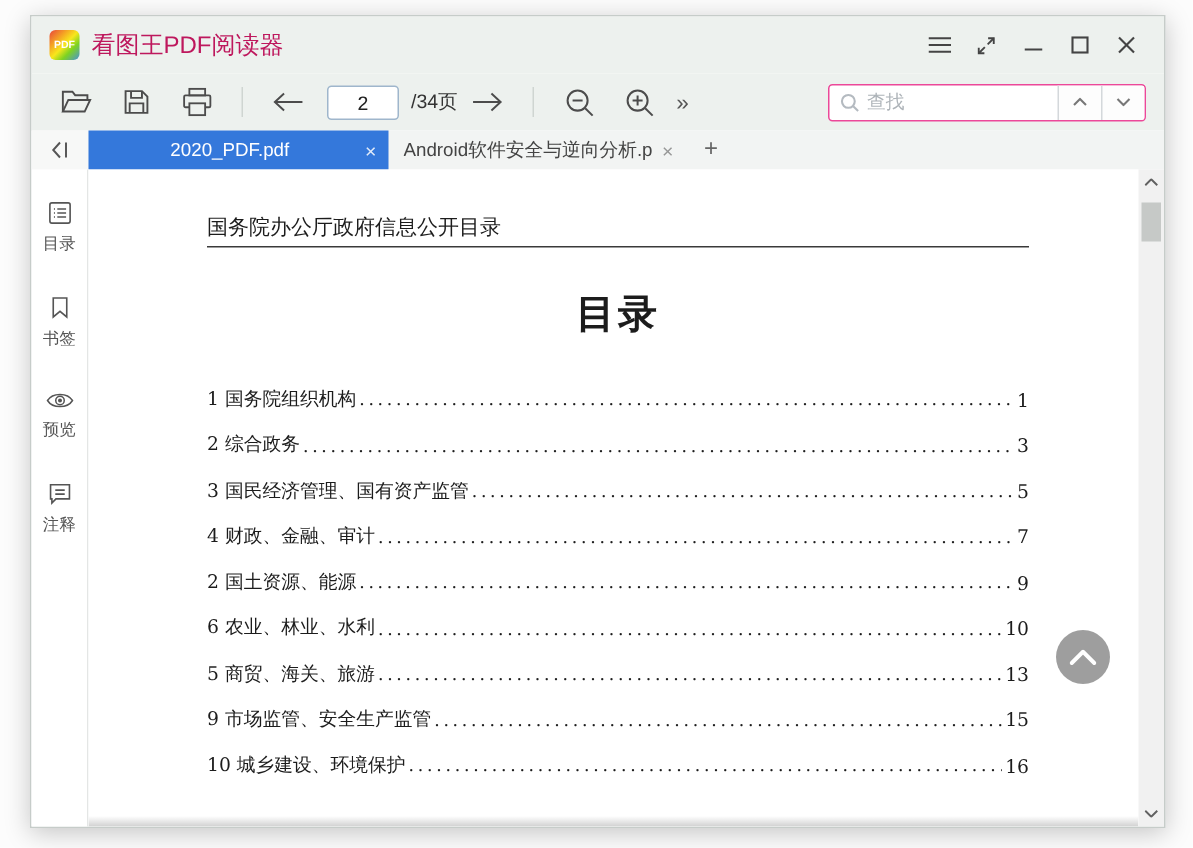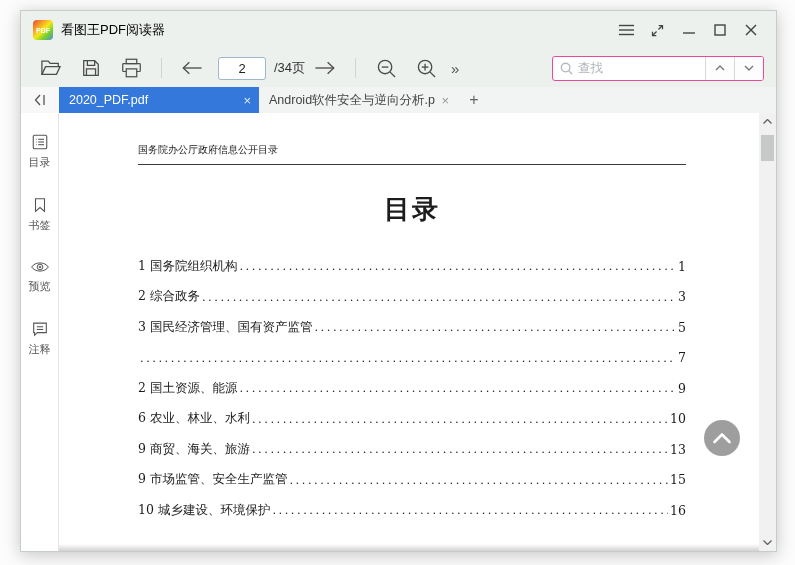--- a/index.html
+++ b/index.html
@@ -11,21 +11,21 @@
     background:#fff; border:1px solid #c6ccc9;
     box-shadow:0 3px 16px rgba(0,0,0,.22);
     display:flex; flex-direction:column;
   }
 
   
   .titlebar { height:38px; background:#edf1ee; display:flex; align-items:center; padding-left:12px; flex:0 0 auto; }
   .app-icon { width:20px; height:20px; border-radius:4px; display:flex; align-items:center; justify-content:center;
     background:linear-gradient(135deg,#e8453c 0%,#f5a623 30%,#f8e71c 50%,#7ed321 70%,#4a90d9 100%);
     color:#fff; font-size:7px; font-weight:bold; letter-spacing:0; }
-  .win-title { margin-left:8px; font-size:13px; color:#000000; }
+  .win-title { margin-left:8px; font-size:16px; color:#be185d; }
   .tb-spacer { flex:1; }
   .winctl { display:flex; align-items:center; margin-right:10px; }
   .winctl .ctl { width:31px; height:28px; display:flex; align-items:center; justify-content:center; color:#444; cursor:default; }
   .ctl svg { display:block; }
 
   
   .toolbar { height:38px; background:#edf1ee; display:flex; align-items:center; padding:0 12px 0 14px; flex:0 0 auto; }
   .tool { width:32px; height:30px; display:flex; align-items:center; justify-content:center; color:#4c4c4c; }
   .tool + .tool { margin-left:8px; }
   .vdiv { width:1px; height:20px; background:#cfd5d1; margin:0 14px; }
@@ -33,39 +33,39 @@
     text-align:center; font-size:13px; color:#222; margin:0 8px 0 10px; font-family:"Liberation Sans",sans-serif; }
   .page-total { font-size:13px; color:#333; margin-right:4px; white-space:nowrap; }
   .more-btn { font-size:15px; color:#555; width:26px; text-align:center; }
   .search-group { display:flex; align-items:stretch; height:25px; margin-left:auto; border:1px solid #ec4899; border-radius:3px; background:#fff; overflow:hidden; }
   .search-box { display:flex; align-items:center; width:152px; padding-left:7px; }
   .search-box input { border:none; outline:none; width:118px; font-size:12.5px; color:#333; margin-left:5px; background:transparent; font-family:"Liberation Sans",sans-serif; }
   .search-box input::placeholder { color:#adb3b8; }
   .find-btn { width:29px; display:flex; align-items:center; justify-content:center; border-left:1px solid #d4d8db; color:#777; background:#fdfdfd; }
 
   
-  .tabbar { height:26px; background:#f2f4f3; display:flex; align-items:stretch; flex:0 0 auto; }
+  .tabbar { height:26px; background:#f2f4f3; display:flex; align-items:stretch; flex:0 0 auto;text-align:center; }
   .collapse-cell { width:38px; display:flex; align-items:center; justify-content:center; color:#555; background:#f7f8f7; }
   .tab { display:flex; align-items:center; padding:0 8px 0 10px; font-size:12.5px; }
   .tab.active { width:200px; background:#3478db; color:#fff; }
   .tab.inactive { width:198px; color:#444; }
   .tab-label { flex:1; overflow:hidden; white-space:nowrap; text-overflow:clip; }
   .tab-close { margin-left:6px; font-size:13px; line-height:1; opacity:.85; }
   .tab.inactive .tab-close { color:#888; }
   .newtab { width:34px; display:flex; align-items:center; justify-content:center; color:#666; font-size:16px; }
 
   
   .content { flex:1; display:flex; min-height:0; }
   .side { width:38px; border-right:1px solid #e4e6e5; background:#fff; display:flex; flex-direction:column; align-items:center; padding-top:20px; }
   .side-item { display:flex; flex-direction:column; align-items:center; margin-bottom:26px; color:#555; }
   .side-item .lbl { font-size:11px; margin-top:4px; color:#555; white-space:nowrap; }
 
   .page-wrap { flex:1; position:relative; background:#fff; overflow:hidden; }
   .doc { position:absolute; left:79px; right:73px; top:0; bottom:0; font-family:"DejaVu Serif","Liberation Serif",serif; color:#1c1c1c; }
-  .doc-header { position:absolute; top:30px; left:0; font-size:10px; }
+  .doc-header { position:absolute; top:30px; left:0; font-size:14px; }
   .doc-rule { position:absolute; top:51px; left:0; right:0; border-bottom:1.6px solid #3a3a3a; }
   .doc-title { position:absolute; top:79px; left:0; right:0; text-align:center; font-size:26px; font-weight:bold; letter-spacing:2px; }
   .toc { position:absolute; top:138px; left:0; right:0; }
   .toc-row { height:30.5px; display:flex; align-items:center; font-size:12.5px; }
   .toc-label { white-space:nowrap; }
   .toc-dots { flex:1; overflow:hidden; white-space:nowrap; margin:0 2px; letter-spacing:2.5px; font-size:11.5px; }
   .toc-dots::after { content:"........................................................................................................................................................."; }
   .toc-page { white-space:nowrap; }
   .page-bottom-shadow { position:absolute; left:0; right:0; bottom:0; height:7px; background:linear-gradient(to bottom, rgba(0,0,0,0), rgba(0,0,0,.18)); }
 
@@ -275,35 +275,36 @@
               <span class="toc-label">2 综合政务</span>
               <span class="toc-dots"></span>
               <span class="toc-page">3</span>
             </div>
           <div class="toc-row">
               <span class="toc-label">3 国民经济管理、国有资产监管</span>
               <span class="toc-dots"></span>
               <span class="toc-page">5</span>
             </div>
           <div class="toc-row">
+              <span class="toc-label">4 财政、金融、审计</span>
               <span class="toc-dots"></span>
               <span class="toc-page">7</span>
             </div>
           <div class="toc-row">
               <span class="toc-label">2 国土资源、能源</span>
               <span class="toc-dots"></span>
               <span class="toc-page">9</span>
             </div>
           <div class="toc-row">
               <span class="toc-label">6 农业、林业、水利</span>
               <span class="toc-dots"></span>
               <span class="toc-page">10</span>
             </div>
           <div class="toc-row">
-              <span class="toc-label">9 商贸、海关、旅游</span>
+              <span class="toc-label">5 商贸、海关、旅游</span>
               <span class="toc-dots"></span>
               <span class="toc-page">13</span>
             </div>
           <div class="toc-row">
               <span class="toc-label">9 市场监管、安全生产监管</span>
               <span class="toc-dots"></span>
               <span class="toc-page">15</span>
             </div>
           <div class="toc-row">
               <span class="toc-label">10 城乡建设、环境保护</span>

